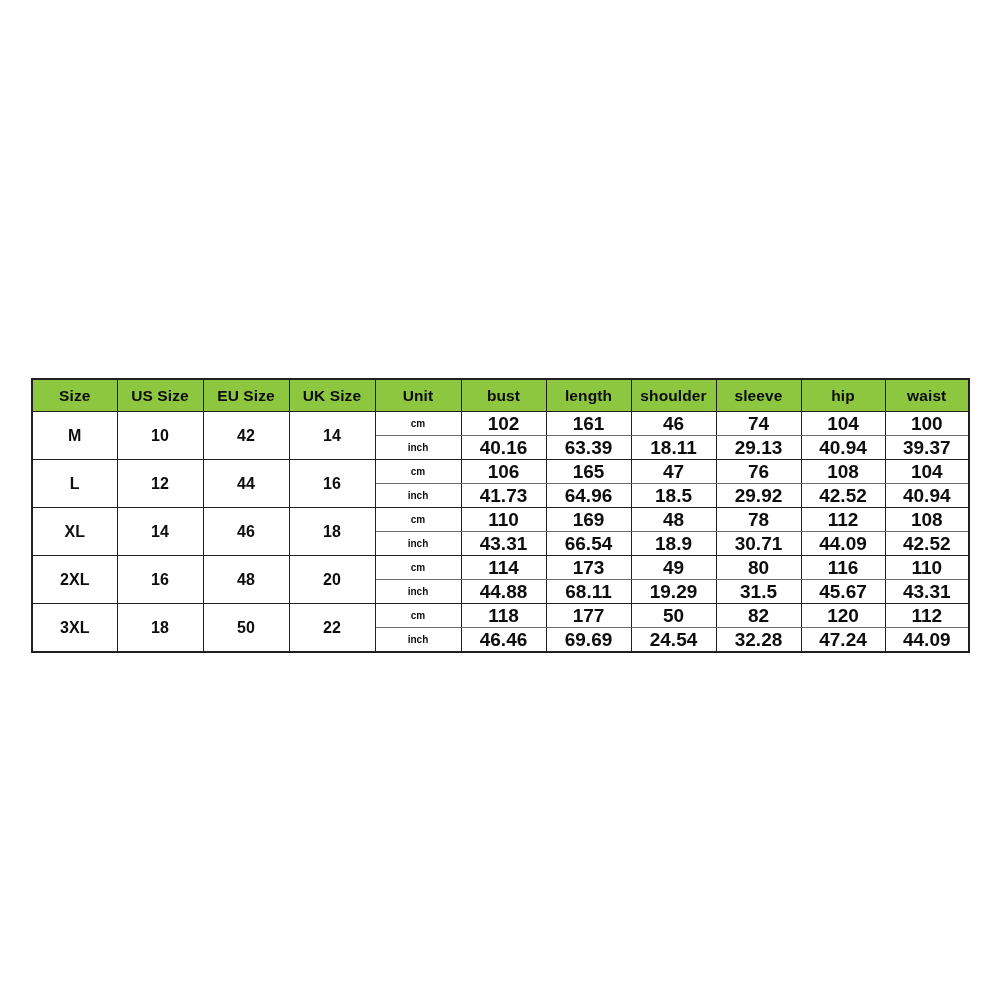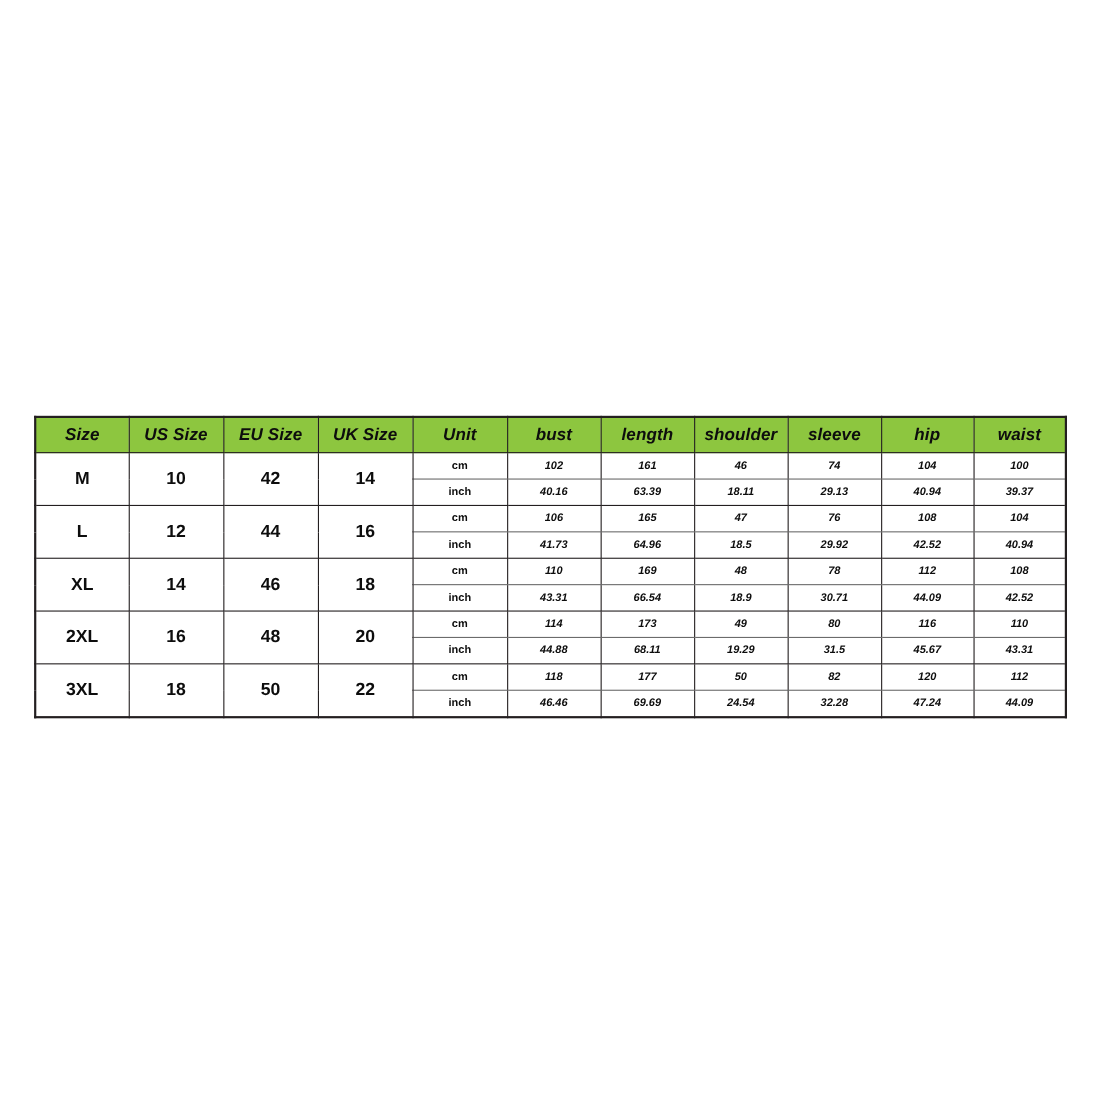--- a/index.html
+++ b/index.html
@@ -37,42 +37,40 @@
     font-weight: bold;
     color: #0d0d0d;
     padding: 0;
   }
 
   thead th {
     background: #8dc63f;
     height: 31px;
     font-size: 15.5px;
     letter-spacing: 0.1px;
-    font-style: italic;
   }
 
   td.size-cell,
   td.num-cell {
     font-size: 16px;
     height: 46px;
   }
 
   td.unit-cell {
     font-size: 10px;
     height: 23px;
     border-top: 1px solid #6b6b6b;
     border-bottom: 1px solid #6b6b6b;
   }
 
   td.meas-cell {
-    font-size: 10px;
+    font-size: 19px;
     height: 23px;
     border-top: 1px solid #6b6b6b;
     border-bottom: 1px solid #6b6b6b;
-    font-style: italic;
   }
 
   tr.unit-row-cm td.unit-cell,
   tr.unit-row-cm td.meas-cell {
     border-top: 1px solid #231f20;
     border-bottom: 1px solid #6b6b6b;
   }
 
   tr.unit-row-inch td.unit-cell,
   tr.unit-row-inch td.meas-cell {

